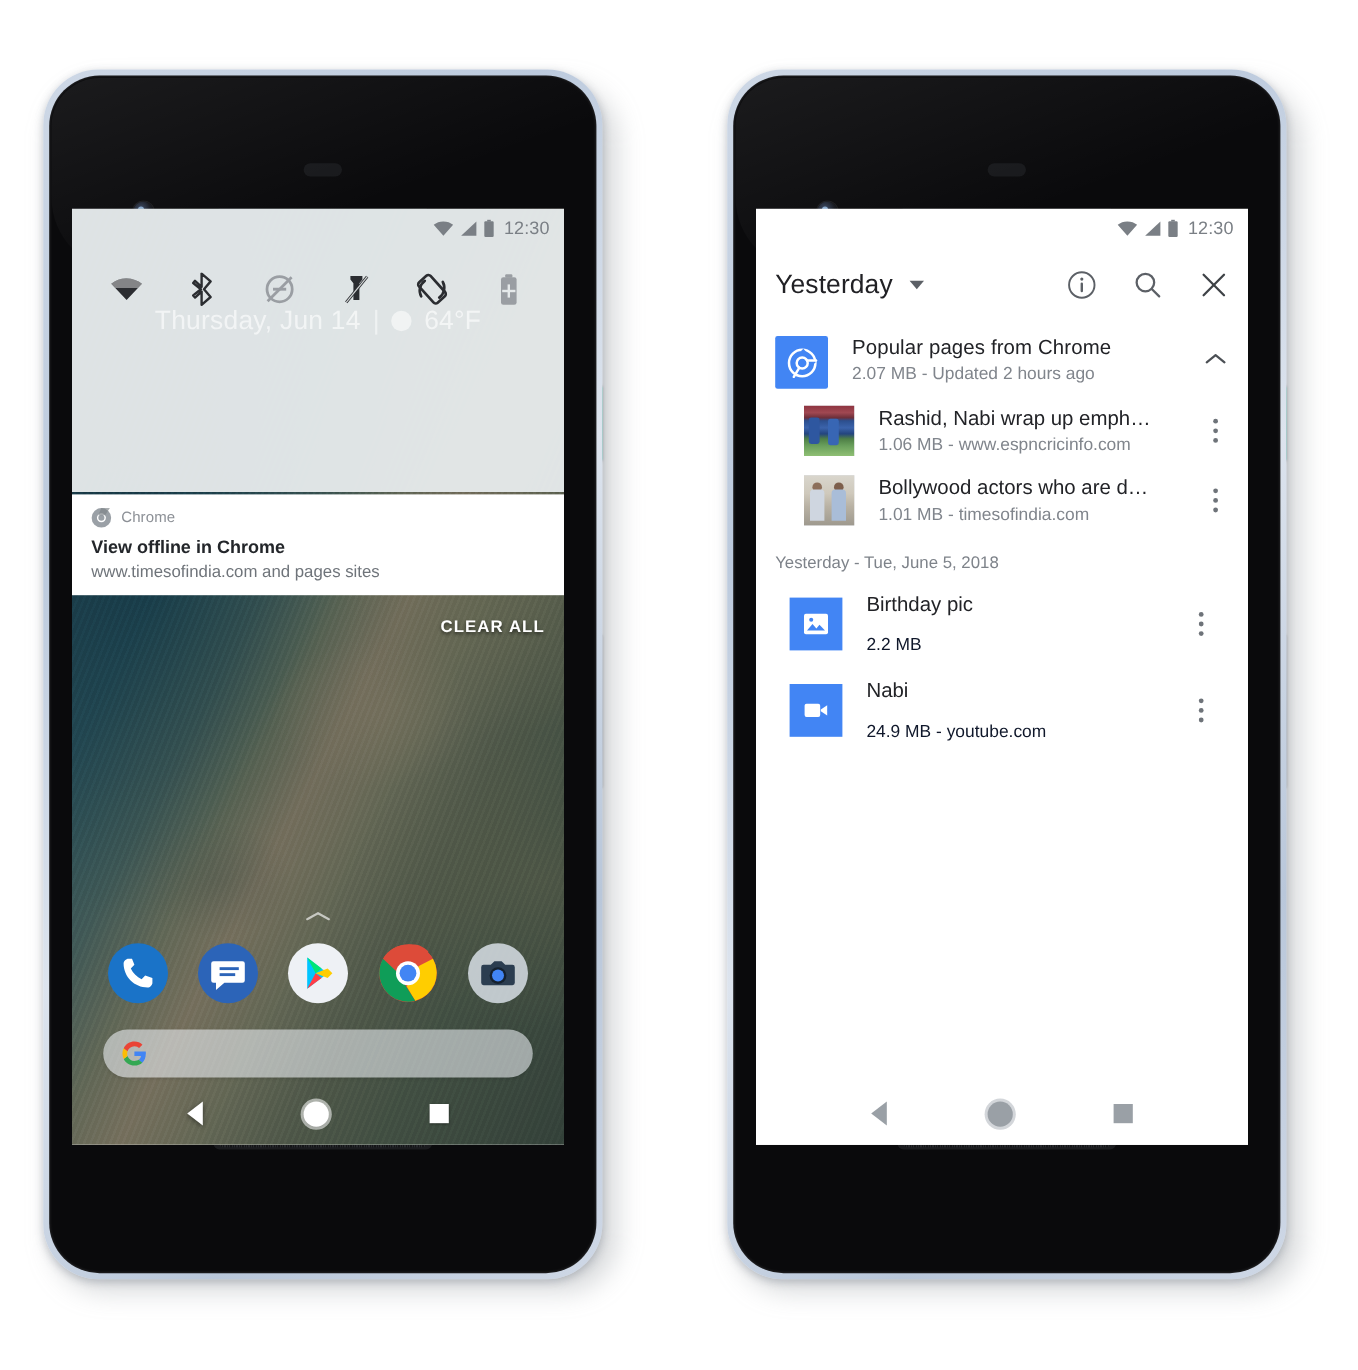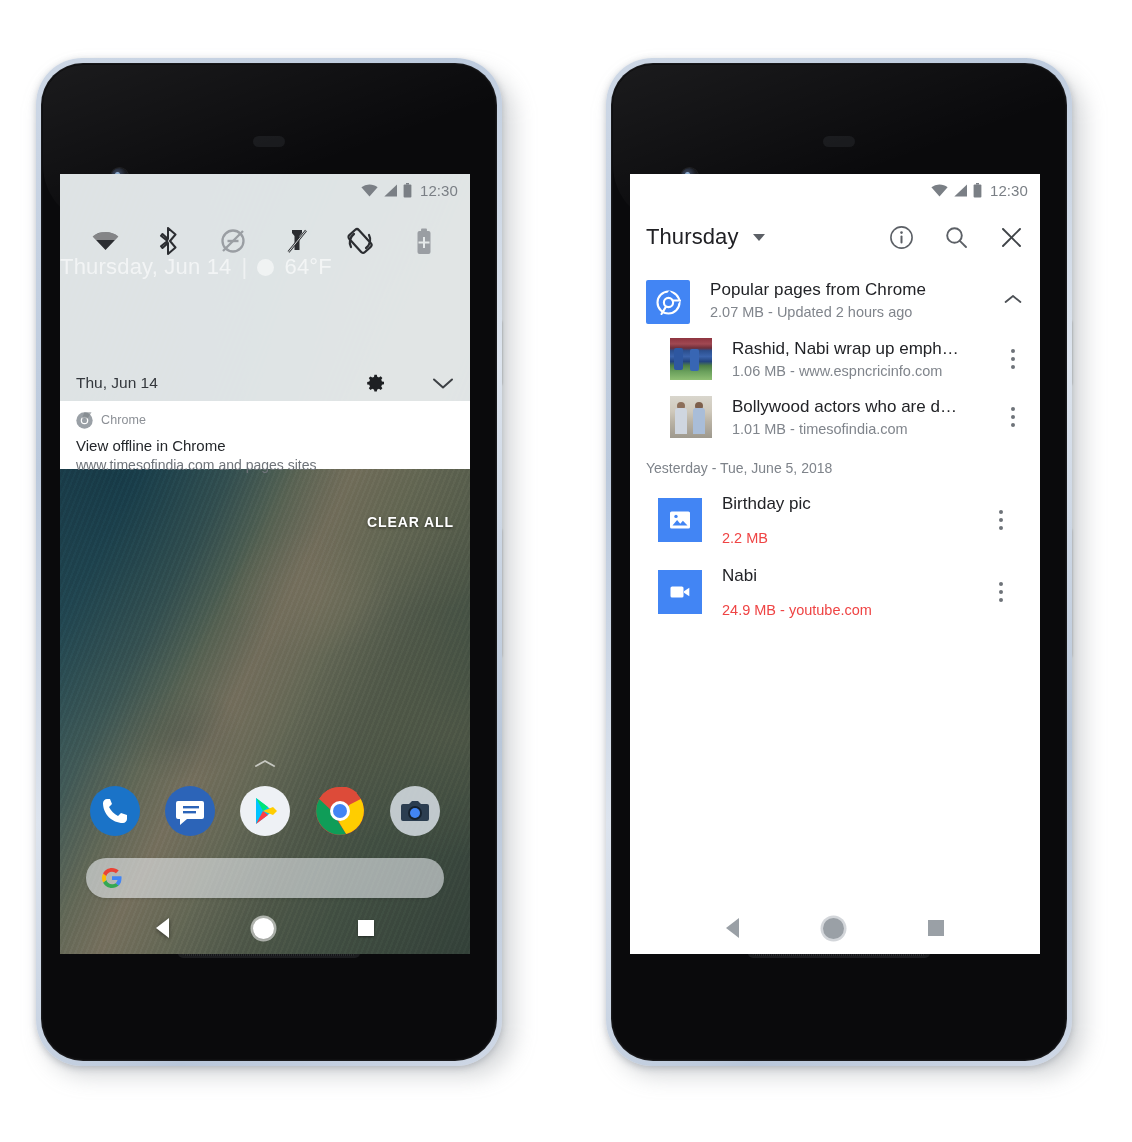--- a/index.html
+++ b/index.html
@@ -118,45 +118,45 @@
   .wallpaper-dim{position:absolute;inset:0;background:rgba(6,16,22,.30);}
 
   .qs-shade{
     position:absolute;left:0;top:0;right:0;height:236px;
     background:rgba(229,233,234,.965);
     box-shadow:0 1px 0 rgba(0,0,0,.05);
   }
   .qs-ghost{
     position:absolute;left:0;right:0;top:80px;text-align:center;
     font-size:22px;color:rgba(255,255,255,.62);letter-spacing:.2px;
-    pointer-events:none;display:flex;align-items:center;gap:10px;
+    pointer-events:none;display:flex;align-items:center;justify-content:center;gap:10px;
   }
   .qs-ghost .gdot{width:17px;height:17px;border-radius:50%;background:rgba(255,255,255,.55);display:inline-block;}
   .qs-ghost .gsep{color:rgba(255,255,255,.5);}
 
   .qs-tiles{
     position:absolute;left:0;right:0;top:38px;height:58px;
     display:flex;align-items:center;justify-content:space-around;padding:0 14px;box-sizing:border-box;
   }
   .qs-tile{width:34px;height:34px;display:flex;align-items:center;justify-content:center;}
 
   .qs-footer{
     position:absolute;left:0;right:0;bottom:10px;height:34px;
     display:flex;align-items:center;padding:0 16px;box-sizing:border-box;
   }
   .qs-date{font-size:15.5px;color:#34383d;}
   .qs-foot-actions{margin-left:auto;display:flex;align-items:center;gap:46px;}
 
   .notif-card{
-    position:absolute;left:0;right:0;top:227px;height:68px;background:#fff;
+    position:absolute;left:0;right:0;top:238px;height:84px;background:#fff;
     padding:10px 16px 0 16px;box-sizing:border-box;
   }
   .notif-app{display:flex;align-items:center;gap:8px;height:18px;}
   .notif-appname{font-size:12.5px;color:#8c9096;letter-spacing:.1px;}
-  .notif-title{font-size:15px;color:#23262a;margin-top:8px;}
+  .notif-title{font-size:15px;color:#23262a;margin-top:8px;font-weight:bold;}
   .notif-sub{font-size:14px;color:#6f747a;margin-top:3px;}
 
   .clear-all{
     position:absolute;right:16px;top:340px;
     font-size:14px;font-weight:bold;color:#fff;letter-spacing:.9px;
     text-shadow:0 1px 3px rgba(0,0,0,.55);
   }
 
   
   .dock{
@@ -216,21 +216,21 @@
   .kebab{width:22px;height:26px;flex:none;display:flex;flex-direction:column;
     align-items:center;justify-content:center;gap:4px;}
   .kebab span{width:4px;height:4px;border-radius:50%;background:#6e7379;display:block;}
 
   .date-header{font-size:14px;color:#7e838a;padding:14px 16px 8px 16px;}
 
   .file-item{display:flex;align-items:center;padding:10px 28px;box-sizing:border-box;}
   .file-icon{width:44px;height:44px;flex:none;display:flex;align-items:center;justify-content:center;}
   .file-text{margin-left:20px;flex:1;min-width:0;}
   .file-title{font-size:17px;color:#222327;}
-  .file-sub{font-size:14.5px;color:#ef4444;margin-top:16px;}
+  .file-sub{font-size:14.5px;color:#0f172a;margin-top:16px;}
 
   
   .th-cricket{position:absolute;inset:0;
     background:
       linear-gradient(180deg,#8e3440 0%,#a04852 14%,#6d2f3a 24%,
         #2c4f8e 30%,#3b63ab 44%,#24457f 56%,
         #4e7f46 66%,#6aa05c 80%,#8fbf74 100%);
   }
   .th-cricket::after{content:"";position:absolute;left:4px;top:10px;width:9px;height:22px;
     background:#2e57a0;border-radius:2px;box-shadow:16px 1px 0 #3866b4;}
@@ -391,31 +391,20 @@
             <div class="qs-tile">
               <svg width="16" height="27" viewBox="0 0 16 27">
                 <rect x="5" y="0.5" width="6" height="3" rx="1" fill="#9a9ea3"></rect>
                 <rect x="1.5" y="3" width="13" height="23" rx="2" fill="#9a9ea3"></rect>
                 <rect x="7" y="9" width="2" height="11" fill="#e5e9ea"></rect>
                 <rect x="2.5" y="13.5" width="11" height="2" fill="#e5e9ea"></rect>
               </svg>
             </div>
           </div>
 
-          <div class="qs-footer">
-            <span class="qs-date">Thu, Jun 14</span>
-            <div class="qs-foot-actions">
-              <svg width="20" height="20" viewBox="0 0 20 20">
-                <path d="M10 6.6a3.4 3.4 0 100 6.8 3.4 3.4 0 000-6.8zm8 4.6v-2.4l-2.1-.4a6 6 0 00-.7-1.7l1.2-1.8-1.7-1.7-1.8 1.2a6 6 0 00-1.7-.7L10.8 1.8H8.4l-.4 2.1a6 6 0 00-1.7.7L4.5 3.4 2.8 5.1 4 6.9a6 6 0 00-.7 1.7l-2.1.4v2.4l2.1.4c.16.6.4 1.17.7 1.7l-1.2 1.8 1.7 1.7 1.8-1.2c.53.3 1.1.54 1.7.7l.4 2.1h2.4l.4-2.1a6 6 0 001.7-.7l1.8 1.2 1.7-1.7-1.2-1.8c.3-.53.54-1.1.7-1.7z" fill="#1e2023"></path>
-              </svg>
-              <svg width="22" height="13" viewBox="0 0 22 13">
-                <polyline points="2,2.5 11,10.5 20,2.5" fill="none" stroke="#3d4145" stroke-width="2" stroke-linecap="round" stroke-linejoin="round"></polyline>
-              </svg>
-            </div>
-          </div>
         </div>
 
         <div class="notif-card">
           <div class="notif-app">
             <svg width="17" height="17" viewBox="0 0 50 50">
               <circle cx="25" cy="25" r="24" fill="#9aa0a6"></circle>
               <circle cx="25" cy="25" r="11" fill="#ffffff"></circle>
               <circle cx="25" cy="25" r="7.5" fill="#9aa0a6"></circle>
               <path d="M25 1h20.8L34 19H17z" fill="#7d8287" opacity=".65"></path>
             </svg>
@@ -454,21 +443,21 @@
               <path d="M14 .6v11.8H1.3z" fill="#7a7f85"></path>
             </svg>
             <svg class="ic-bat" viewBox="0 0 9 15">
               <rect x="3" y="0" width="3" height="1.6" fill="#7a7f85"></rect>
               <rect x="0.6" y="1.4" width="7.8" height="13" rx="1" fill="#7a7f85"></rect>
             </svg>
             <span class="sb-clock">12:30</span>
           </div>
 
           <div class="dl-appbar">
-            <span class="dl-title">Thursday</span>
+            <span class="dl-title">Yesterday</span>
             <div class="dl-caret"></div>
             <div class="dl-actions">
               <svg width="25" height="25" viewBox="0 0 25 25">
                 <circle cx="12.5" cy="12.5" r="10.6" fill="none" stroke="#5c6066" stroke-width="1.6"></circle>
                 <circle cx="12.5" cy="7.6" r="1.3" fill="#5c6066"></circle>
                 <rect x="11.5" y="10.5" width="2" height="8" rx="1" fill="#5c6066"></rect>
               </svg>
               <svg width="25" height="25" viewBox="0 0 25 25">
                 <circle cx="10.5" cy="10.5" r="7.3" fill="none" stroke="#5c6066" stroke-width="1.9"></circle>
                 <line x1="15.8" y1="15.8" x2="22" y2="22" stroke="#5c6066" stroke-width="1.9" stroke-linecap="round"></line>

